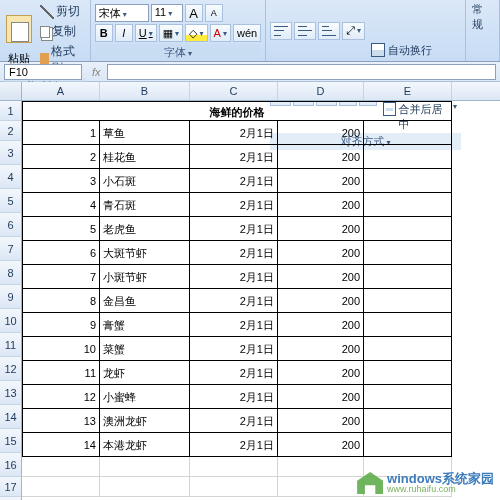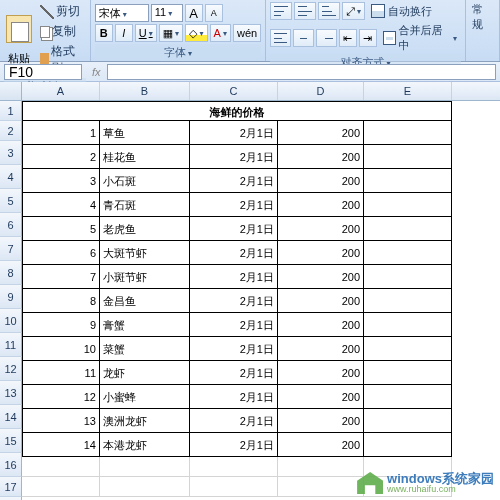--- a/index.html
+++ b/index.html
@@ -27,30 +27,30 @@
   .font-name { width: 54px; }
   .font-size { width: 32px; }
   .btn { background: linear-gradient(#f8fbfe,#e0ecf8); border: 1px solid #a9c0de; padding: 1px 3px; cursor: pointer; font-size: 11px; height: 18px; display: inline-flex; align-items: center; justify-content: center; min-width: 18px; }
   .bold { font-weight: bold; }
   .italic { font-style: italic; }
   .underline { text-decoration: underline; }
   
   .align-controls { display: flex; flex-direction: column; gap: 2px; }
   .align-icon { width: 14px; height: 10px; display: inline-flex; flex-direction: column; justify-content: space-between; }
   .align-icon span { height: 1px; background: #3b5a82; display: block; }
-  .wrap-btn { display: flex; align-items: center; gap: 3px; padding: 1px 4px; font-size: 11px; cursor: pointer; color: #1e395b; }
+  .wrap-btn { display: flex; gap: 3px; padding: 1px 4px; font-size: 11px; cursor: pointer; color: #1e395b; margin-top: 40px; }
   .wrap-icon { width: 14px; height: 14px; border: 1px solid #3b5a82; background: linear-gradient(#fff 50%, #cde 50%); }
   .merge-icon { width: 14px; height: 14px; border: 1px solid #3b5a82; background: #fff; position: relative; }
   .merge-icon::after { content:""; position:absolute; left:2px; right:2px; top:5px; height:3px; background:#cde; }
   
   .fmt-group { padding: 2px 6px; }
   .fmt-label { font-size: 11px; color: #1e395b; }
   
   .namebox-row { display: flex; align-items: center; background: linear-gradient(#e8f0fa,#dce8f6); border-bottom: 1px solid #a9c0de; height: 20px; }
-  .namebox { background: #fff; border: 1px solid #8ba0bc; width: 78px; height: 16px; margin: 0 4px; padding: 0 4px; font-size: 14px; display: flex; align-items: center; }
+  .namebox { background: #fff; border: 1px solid #8ba0bc; width: 78px; height: 16px; margin: 0 4px; padding: 0 4px; font-size: 11px; display: flex; align-items: center; }
   .fx { font-style: italic; color: #888; padding: 0 6px; }
   .formula-bar { flex: 1; background: #fff; border: 1px solid #8ba0bc; height: 16px; margin-right: 4px; }
   
   .sheet { position: relative; }
   .col-headers { display: flex; background: linear-gradient(#f3f7fc,#dce7f5); border-bottom: 1px solid #9eb6ce; }
   .corner { width: 22px; height: 18px; border-right: 1px solid #9eb6ce; background: linear-gradient(#eef4fb,#d8e4f2); }
   .col-h { height: 18px; border-right: 1px solid #c4d3e5; text-align: center; font-size: 11px; color: #1e395b; line-height: 18px; }
   .cA { width: 78px; } .cB { width: 90px; } .cC { width: 88px; } .cD { width: 86px; } .cE { width: 88px; }
   
   .grid-body { display: flex; }

